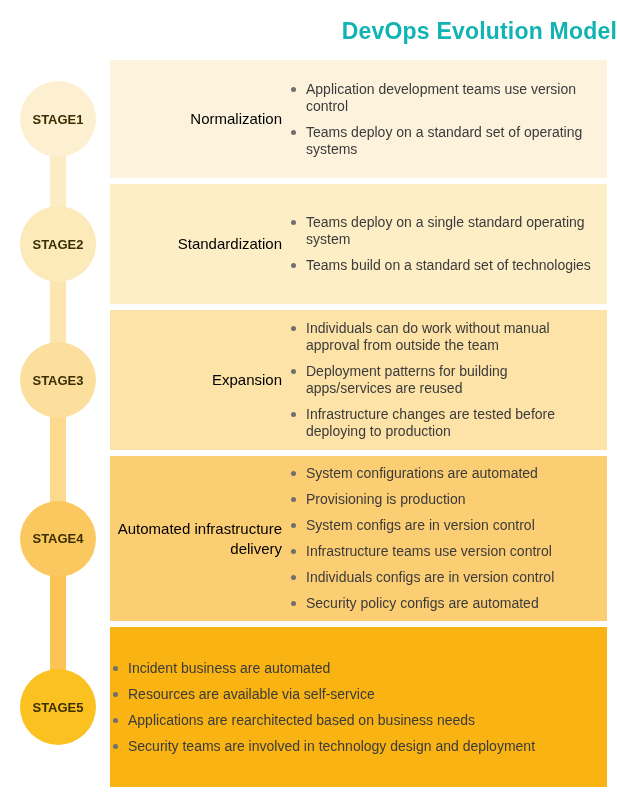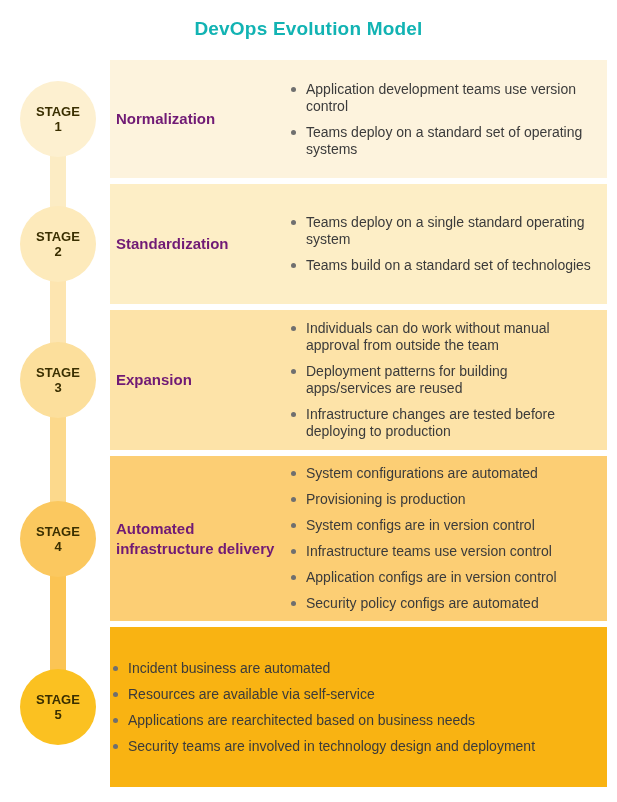--- a/index.html
+++ b/index.html
@@ -16,22 +16,22 @@
   #page {
     position: relative;
     width: 617px;
     height: 802px;
   }
   #title {
     position: absolute;
     top: 18px;
     left: 0;
     width: 617px;
-    text-align: center;
-    font-size: 19px;
+    text-align: right;
+    font-size: 23px;
     font-weight: bold;
     color: #12b3b3;
     letter-spacing: 0.2px;
   }
   #diagram {
     position: absolute;
     top: 60px;
     left: 0;
     width: 617px;
   }
@@ -47,21 +47,21 @@
     width: 92px;
     height: 100%;
   }
   .circle {
     position: absolute;
     left: 8px;
     width: 76px;
     height: 76px;
     border-radius: 50%;
     display: flex;
-    flex-direction: column;
+    flex-direction: row;
     align-items: center;
     justify-content: center;
     box-sizing: border-box;
   }
   .circle .lbl {
     font-size: 13px;
     font-weight: bold;
     color: #3a2f00;
     line-height: 15px;
   }
@@ -96,24 +96,24 @@
     position: absolute;
     left: 110px;
     width: 497px;
     box-sizing: border-box;
     display: flex;
     align-items: center;
   }
   .panel-name {
     width: 178px;
     flex: none;
-    text-align: left;
+    text-align: right;
     font-size: 15px;
-    font-weight: bold;
-    color: #701a75;
+    font-weight: normal;
+    color: #000000;
     line-height: 20px;
     padding: 0 6px;
     box-sizing: border-box;
   }
   .panel-list {
     flex: 1;
     padding: 0 14px 0 0;
     box-sizing: border-box;
   }
   .bullet-item {
@@ -214,21 +214,21 @@
             <div class="num">4</div>
           </div>
         </div>
         <div class="panel" style="top: 0px; height: 165px; background: rgb(252, 206, 116);">
           <div class="panel-name">Automated infrastructure delivery</div>
           <div class="panel-list">
             <div class="bullet-item"><span class="dot" style="background: rgb(111, 111, 111);"></span><span>System configurations are automated</span></div>
             <div class="bullet-item"><span class="dot" style="background: rgb(111, 111, 111);"></span><span>Provisioning is production</span></div>
             <div class="bullet-item"><span class="dot" style="background: rgb(111, 111, 111);"></span><span>System configs are in version control</span></div>
             <div class="bullet-item"><span class="dot" style="background: rgb(111, 111, 111);"></span><span>Infrastructure teams use version control</span></div>
-            <div class="bullet-item"><span class="dot" style="background: rgb(111, 111, 111);"></span><span>Application configs are in version control</span></div>
+            <div class="bullet-item"><span class="dot" style="background: rgb(111, 111, 111);"></span><span>Individuals configs are in version control</span></div>
             <div class="bullet-item"><span class="dot" style="background: rgb(111, 111, 111);"></span><span>Security policy configs are automated</span></div>
           </div>
         </div>
       </div>
       <div class="stage-row" style="top: 567px; height: 160px;">
         <div class="arrow-col">
           <div class="circle" style="top: 42px; background: rgb(251, 193, 33);">
             <div class="lbl">STAGE</div>
             <div class="num">5</div>
           </div>

